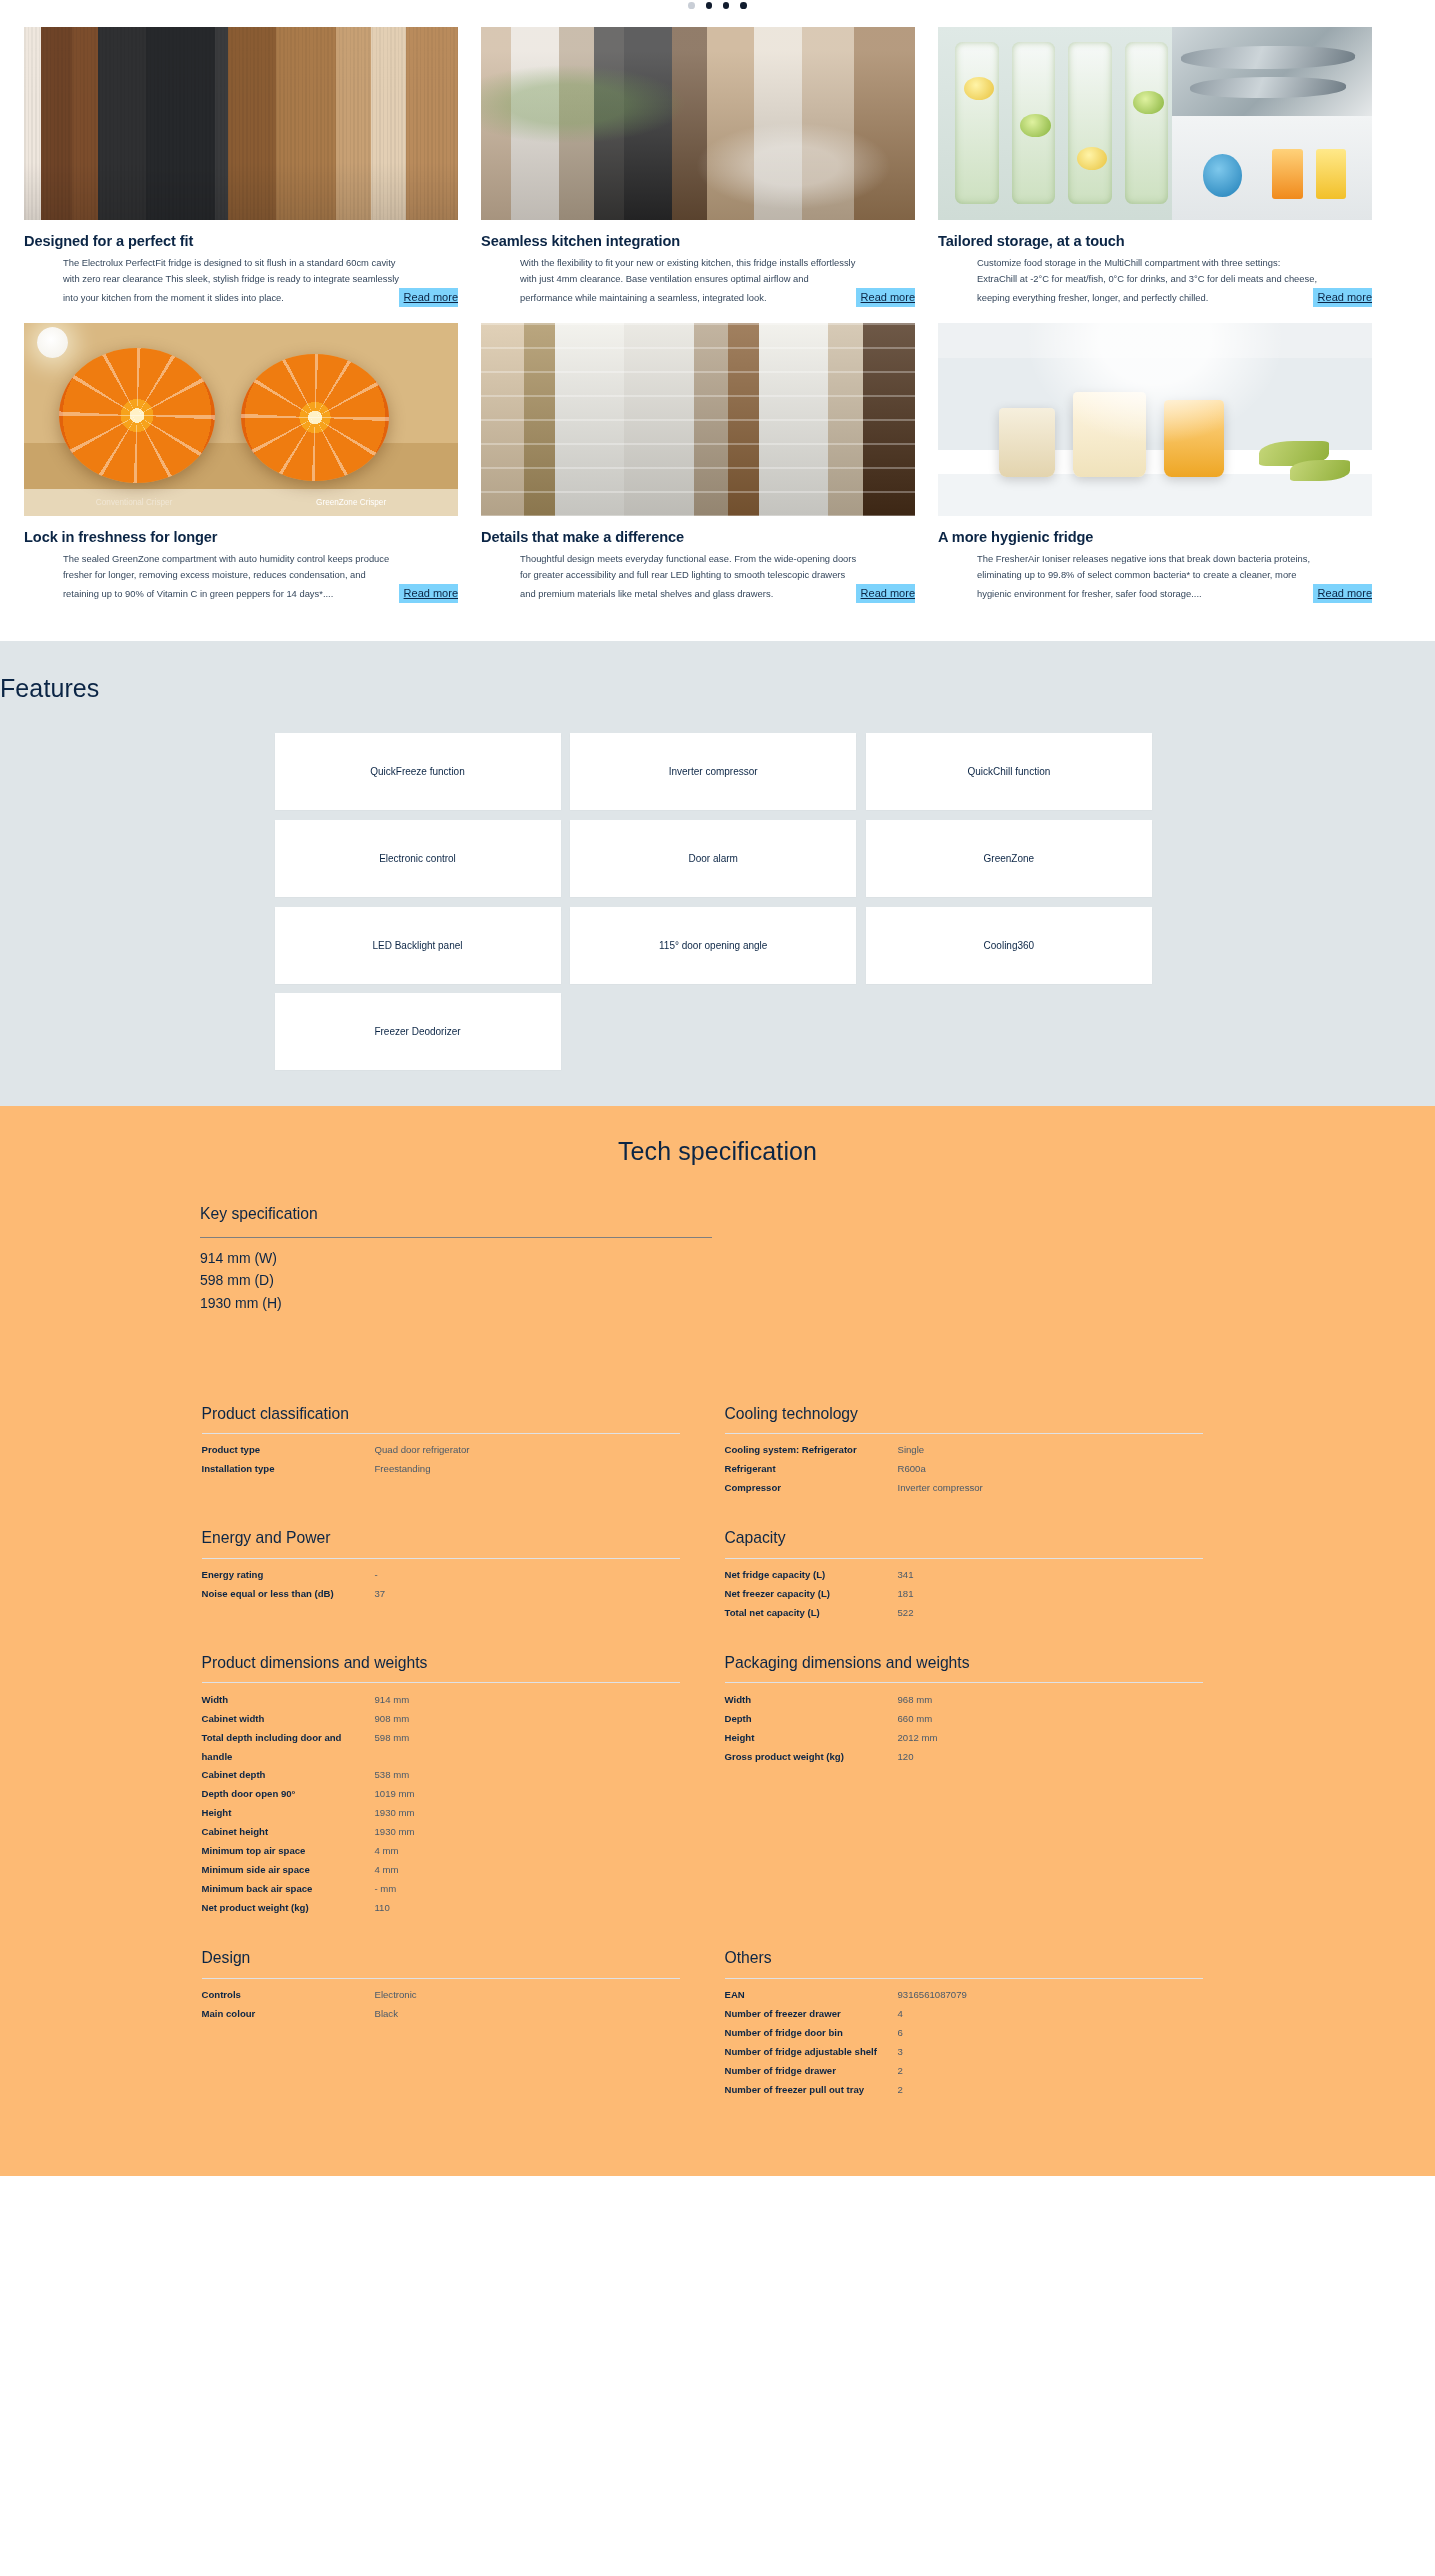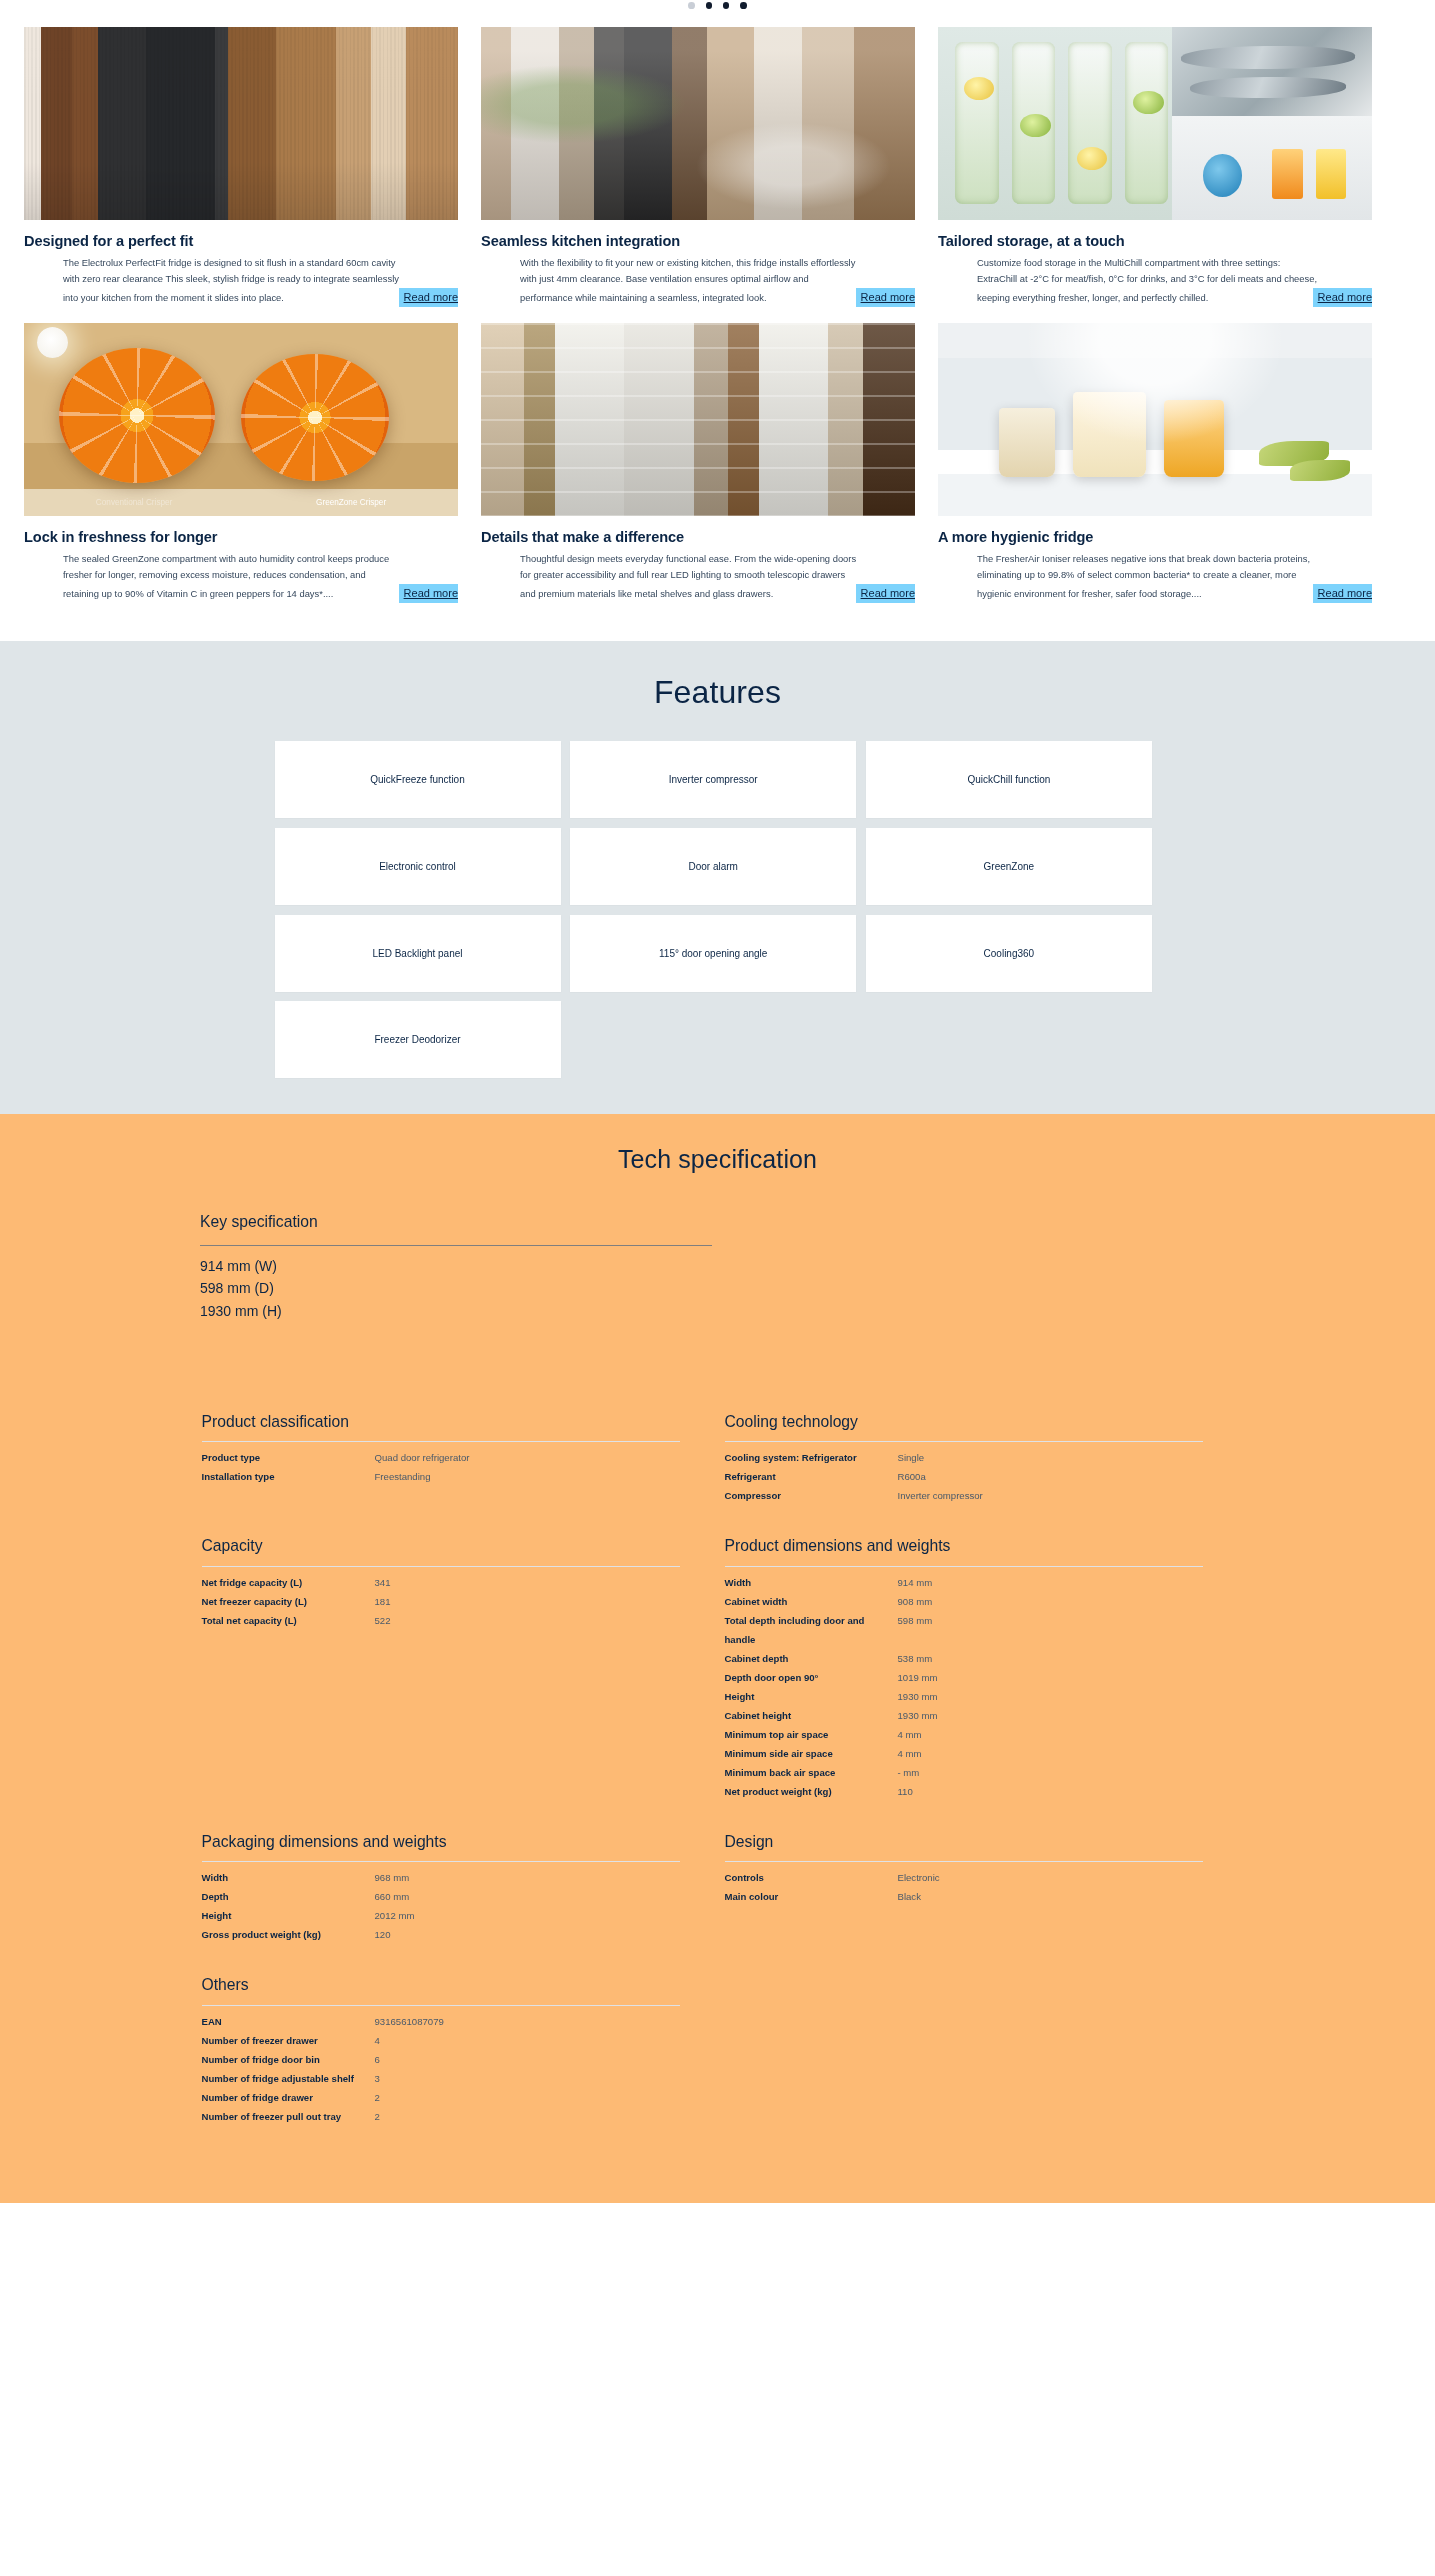--- a/index.html
+++ b/index.html
@@ -206,22 +206,21 @@
     background: radial-gradient(ellipse at 50% 8%, rgba(255,255,255,.85) 0 18%, rgba(255,255,255,0) 42%);
   }
 
   
   .features {
     width: 1435px;
     background: #dfe5e8;
     padding: 33px 0 36px 0;
   }
   .features h2 {
-    text-align: center;
-    font-size: 32px;
+    font-size: 25px;
     font-weight: normal;
     color: #0b2545;
     margin-bottom: 30px;
     letter-spacing: 0.1px;
   }
   .feat-grid {
     width: 886px;
     margin: 0 auto;
     display: grid;
     grid-template-columns: repeat(3, 286px);
@@ -501,20 +500,34 @@
             <div class="k">Refrigerant</div>
             <div class="v">R600a</div>
           </div>
           <div class="spec-row">
             <div class="k">Compressor</div>
             <div class="v">Inverter compressor</div>
           </div>
         </div>
       </div>
       <div class="spec-block">
+        <h3>Energy and Power</h3>
+        <div class="hr"></div>
+        <div class="spec-rows">
+          <div class="spec-row">
+            <div class="k">Energy rating</div>
+            <div class="v">-</div>
+          </div>
+          <div class="spec-row">
+            <div class="k">Noise equal or less than (dB)</div>
+            <div class="v">37</div>
+          </div>
+        </div>
+      </div>
+      <div class="spec-block">
         <h3>Capacity</h3>
         <div class="hr"></div>
         <div class="spec-rows">
           <div class="spec-row">
             <div class="k">Net fridge capacity (L)</div>
             <div class="v">341</div>
           </div>
           <div class="spec-row">
             <div class="k">Net freezer capacity (L)</div>
             <div class="v">181</div>

